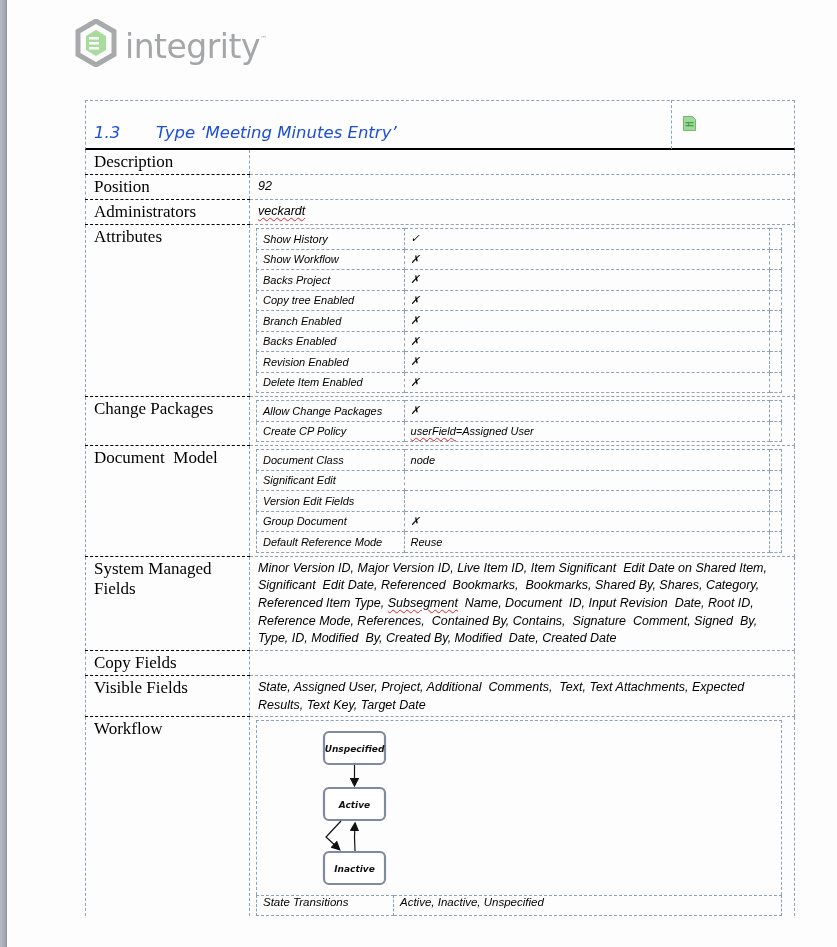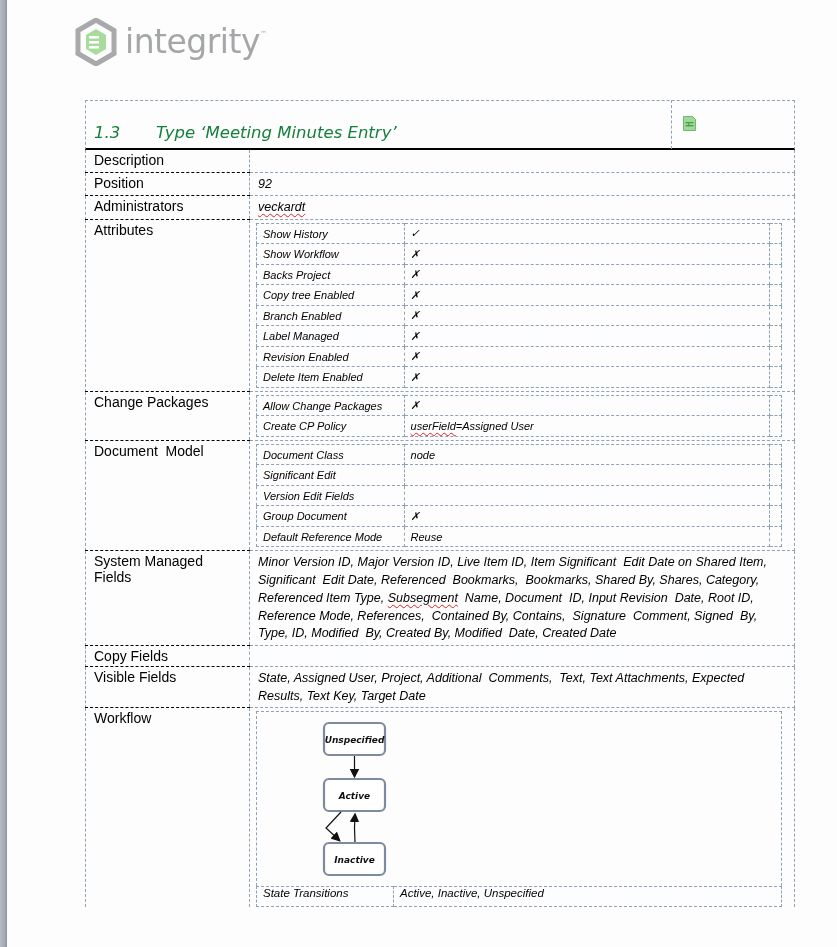--- a/index.html
+++ b/index.html
@@ -6,44 +6,44 @@
   body {
     width: 837px; height: 947px; overflow: hidden; position: relative;
     background: #fdfdfd;
     font-family: "Liberation Sans", sans-serif;
     font-size: 12px; color: #000;
   }
   .left-edge {
     position: absolute; left: 0; top: 0; width: 7px; height: 947px;
     background: linear-gradient(to right, #b7bcc4, #a3a8b0 70%, #8c929b);
   }
-  .logo { position: absolute; left: 75px; top: 17px; height: 50px; display: flex; align-items: center; }
+  .logo { position: absolute; left: 75px; top: 17px; height: 50px; display: flex; align-items: flex-end; }
   .logo-text {
     font-family: "DejaVu Sans", sans-serif;
     font-size: 33px; color: #a4a6a8; margin-left: 8px; letter-spacing: -0.5px;
     position: relative; top: -1px;
   }
   .logo-tm { font-size: 7px; vertical-align: top; position: relative; top: 8px; color:#a4a6a8; }
 
   .doc { position: absolute; left: 85px; top: 100px; width: 710px; }
   .heading-row { position: relative; height: 50px; border: 1px dashed #8fa2b6; border-bottom: 2px solid #000; box-sizing: border-box; }
   .heading {
     position: absolute; left: 8px; top: 22px;
     font-family: "DejaVu Sans", sans-serif; font-style: italic;
-    font-size: 16.5px; color: #15803d; font-weight: normal;
+    font-size: 16.5px; color: #1d4ed8; font-weight: normal;
   }
   .heading .num { display: inline-block; width: 62px; }
   .heading-icon-cell { position: absolute; left: 585px; top: -1px; width: 124px; height: 49px; border-left: 1px dashed #8fa2b6; }
   .heading-icon { position: absolute; left: 11px; top: 16px; width: 13px; height: 15px; }
 
   table.main { border-collapse: collapse; width: 710px; table-layout: fixed; }
   table.main td { vertical-align: top; padding: 0; }
   td.label {
     width: 164px; border-left: 1px dashed #8fa2b6; border-bottom: 1px dashed #000;
-    padding: 2px 8px !important; font-size: 14px; box-sizing: border-box;
+    padding: 2px 8px !important; font-size: 17px; box-sizing: border-box; font-family: Liberation Serif, serif;
   }
   td.value {
     border-left: 1px dashed #8fa2b6; border-right: 1px dashed #8fa2b6;
     border-bottom: 1px dashed #8fa2b6; box-sizing: border-box; font-style: italic;
   }
   td.value.text { padding: 3px 8px 2px 8px !important; font-size: 12.5px; line-height: 17.7px; }
   .wrap { padding: 3px 0 3px 6px; }
 
   table.sub { border-collapse: collapse; width: 526px; table-layout: fixed; }
   table.sub td {
@@ -134,21 +134,21 @@
                     <td class="k">Copy tree Enabled</td>
                     <td class="v mark">✗</td>
                     <td class="e"></td>
                   </tr>
             <tr>
                     <td class="k">Branch Enabled</td>
                     <td class="v mark">✗</td>
                     <td class="e"></td>
                   </tr>
             <tr>
-                    <td class="k">Label Managed</td>
+                    <td class="k">Backs Enabled</td>
                     <td class="v mark">✗</td>
                     <td class="e"></td>
                   </tr>
             <tr>
                     <td class="k">Revision Enabled</td>
                     <td class="v mark">✗</td>
                     <td class="e"></td>
                   </tr>
             <tr>
                     <td class="k">Delete Item Enabled</td>

